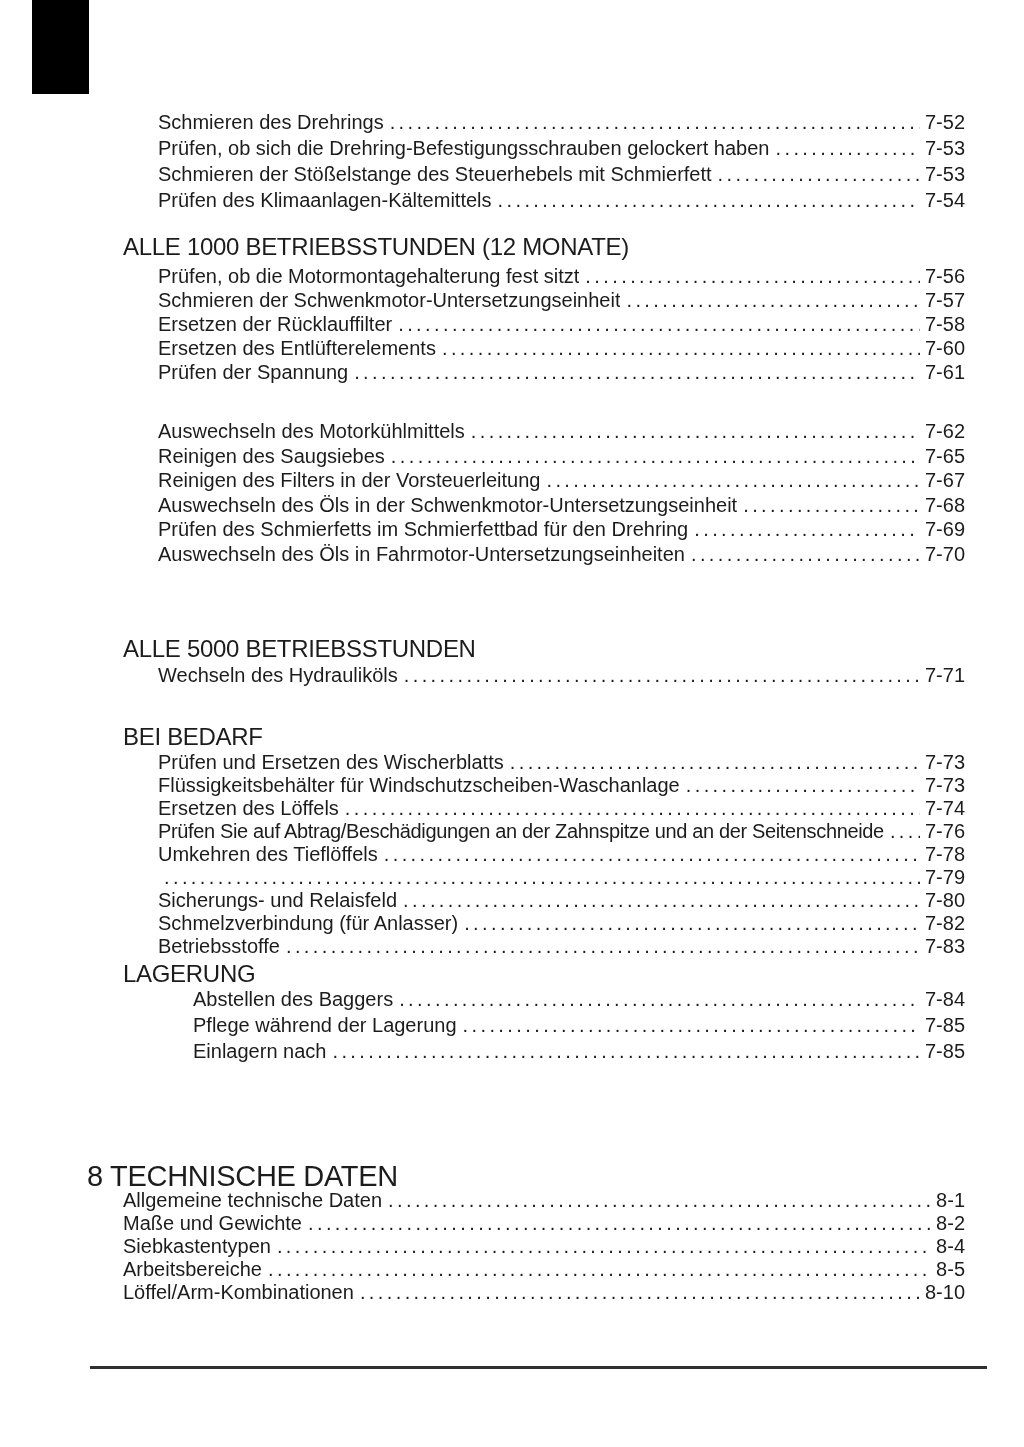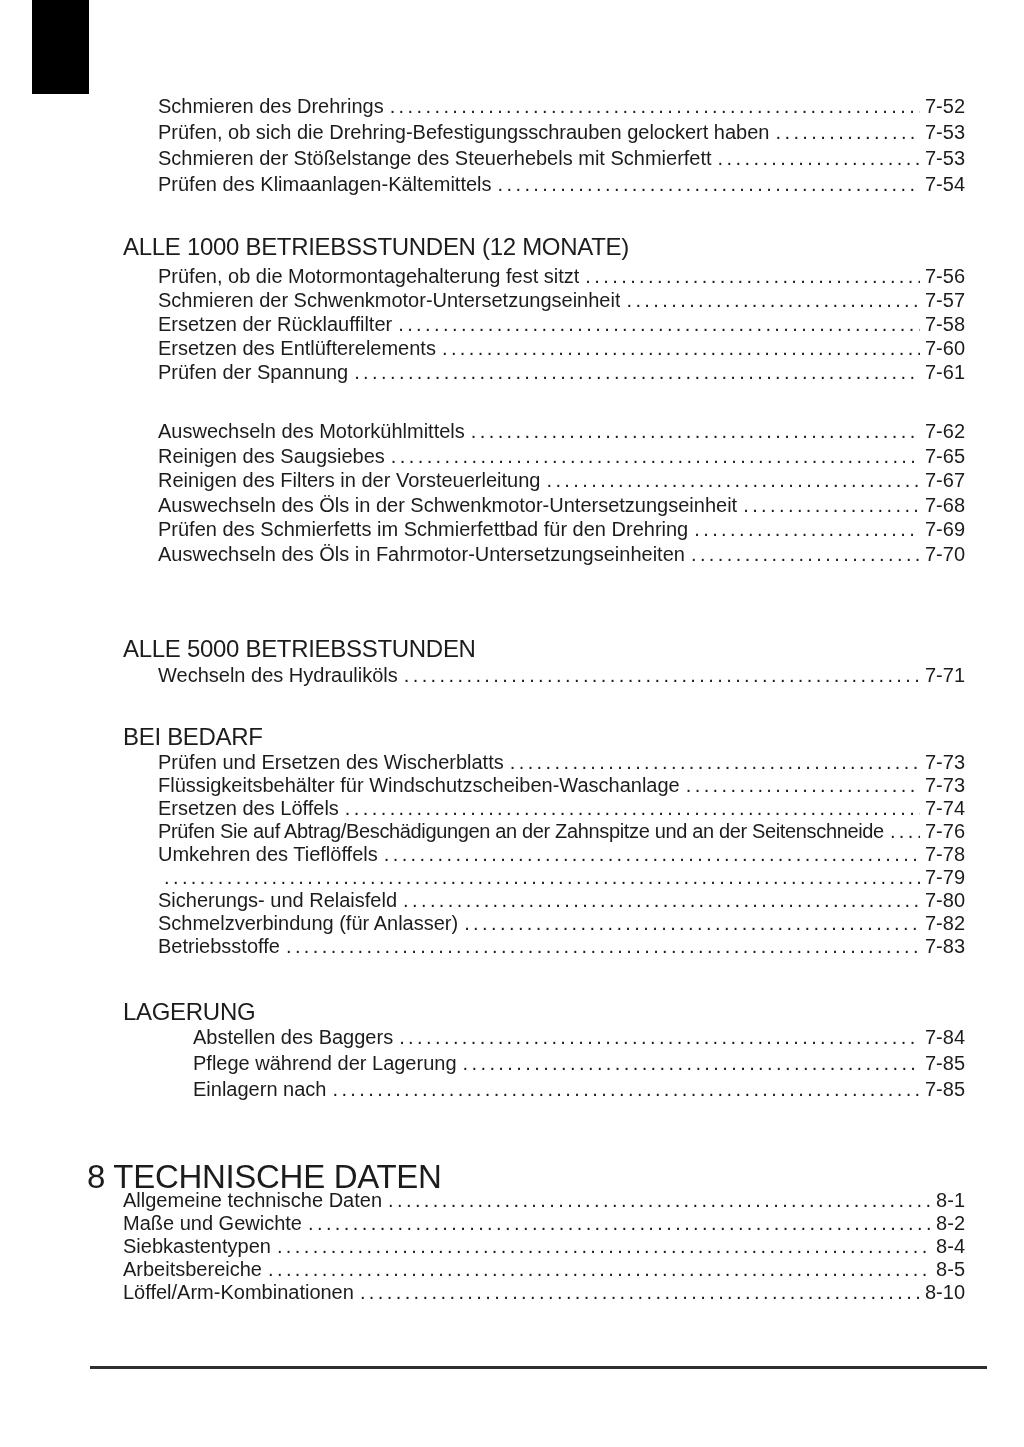--- a/index.html
+++ b/index.html
@@ -19,21 +19,21 @@
   .scan-mark {
     position: absolute;
     left: 32px; top: 0;
     width: 57px; height: 94px;
     background: #000;
   }
 
   
   .pre-entries {
     position: absolute;
-    left: 158px; top: 93px;
+    left: 158px; top: 109px;
     width: 807px;
     line-height: 26px;
   }
 
   
   .section { position: absolute; left: 123px; width: 842px; }
   .heading {
     font-size: 24px;
     line-height: 30px;
     letter-spacing: -0.3px;
@@ -62,26 +62,26 @@
   #sec-alle-2000 .entries { line-height: 24.5px; }
 
   #sec-alle-5000 { top: 636px; }
   #sec-alle-5000 .heading { line-height: 26px; }
   #sec-alle-5000 .entries { line-height: 26px; }
 
   #sec-bei-bedarf { top: 723px; }
   #sec-bei-bedarf .heading { line-height: 28px; }
   #sec-bei-bedarf .entries { line-height: 23px; }
 
-  #sec-lagerung { top: 999px; }
+  #sec-lagerung { top: 961px; }
   #sec-lagerung .heading { line-height: 25px; }
   #sec-lagerung .entries { padding-left: 70px; line-height: 26px; }
 
   #sec-technische-daten { top: 1164px; left: 87px; width: 878px; }
-  #sec-technische-daten .heading { font-size: 33px; line-height: 25px; }
+  #sec-technische-daten .heading { font-size: 29px; line-height: 25px; }
   #sec-technische-daten .entries { padding-left: 36px; line-height: 23px; }
 
   .footer-rule {
     position: absolute;
     left: 90px; top: 1366px;
     width: 897px; height: 3px;
     background: #2f2f2f;
   }
 </style>
 </head>

